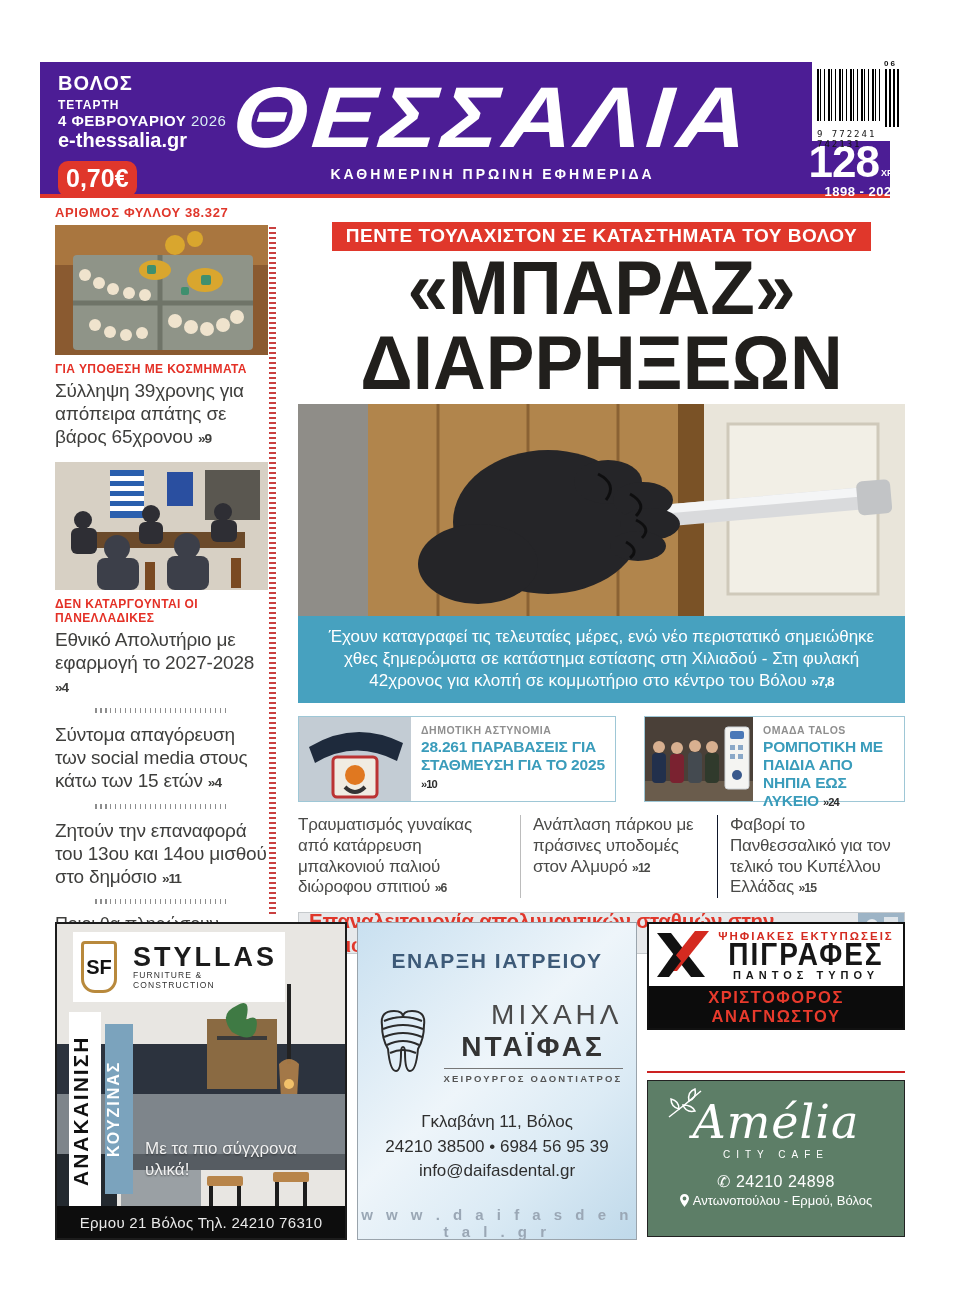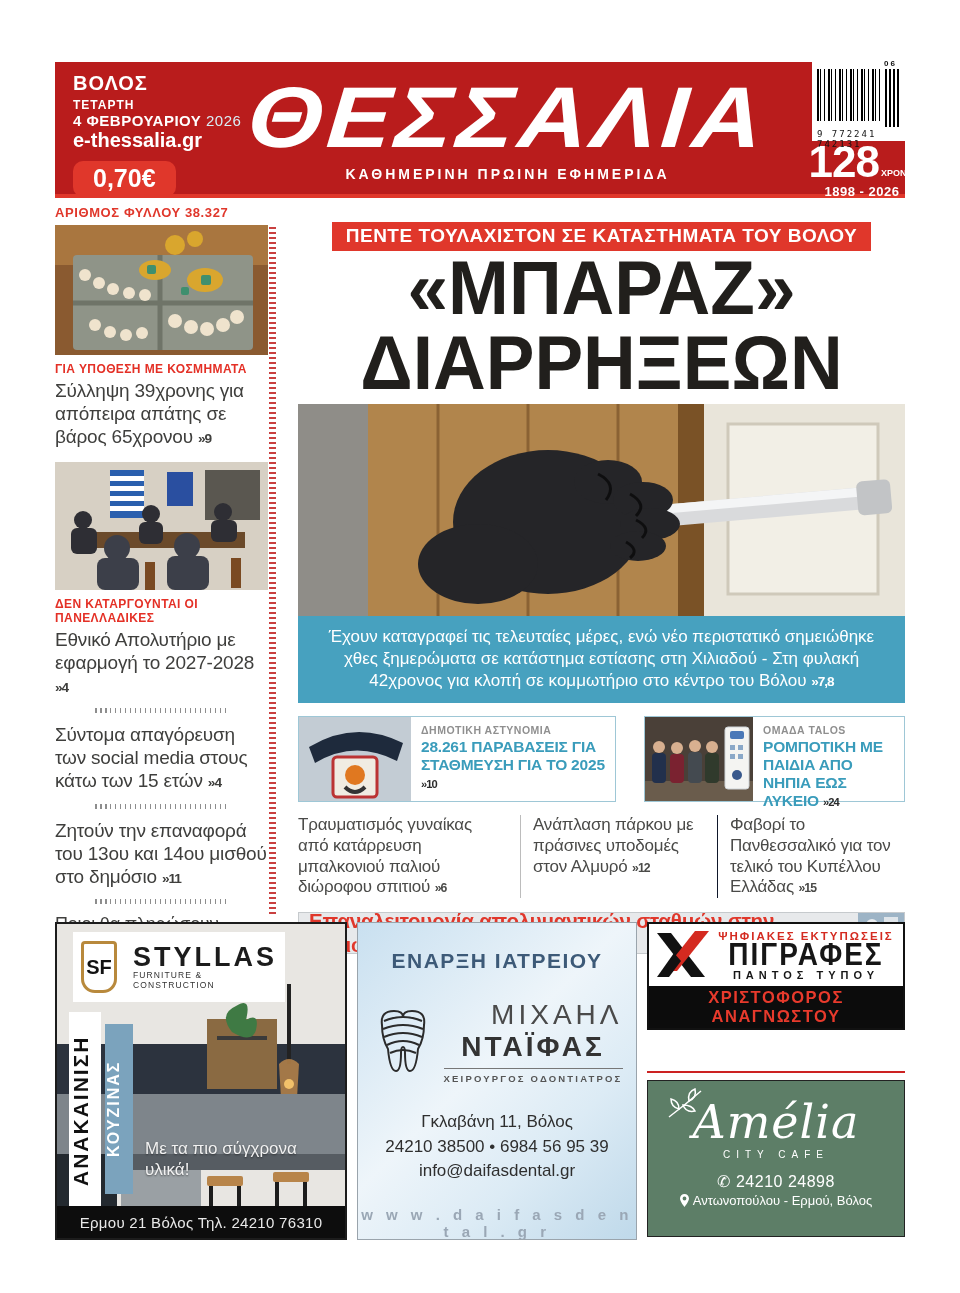--- a/index.html
+++ b/index.html
@@ -1,28 +1,28 @@
 <!DOCTYPE html>
 <html lang="el"><head>
 <meta charset="utf-8">
 <style>
   * { margin:0; padding:0; box-sizing:border-box; }
   html,body { background:#ffffff; }
   body { font-family:"Liberation Sans", sans-serif; }
   .page { position:relative; width:960px; height:1293px; background:#fff; overflow:hidden; margin:0 auto; }
 
   
-  .masthead { position:absolute; left:55px; top:62px; width:850px; height:136px; background:#b91c1c; border-bottom:4px solid #e0372b; }
+  .masthead { position:absolute; left:40px; top:62px; width:850px; height:136px; background:#4c1d95; border-bottom:4px solid #e0372b; }
   .mh-left { position:absolute; left:18px; top:10px; color:#fff; }
   .mh-city { font-size:20px; font-weight:bold; letter-spacing:1px; }
   .mh-day { font-size:12px; font-weight:bold; letter-spacing:1px; margin-top:3px; }
   .mh-date { font-size:15px; font-weight:bold; letter-spacing:.5px; }
   .mh-year { font-weight:normal; color:#d9eef5; }
   .mh-site { font-size:20px; font-weight:bold; margin-top:0; }
-  .mh-price { display:inline-block; margin-top:9px; background:#e0372b; color:#fff; font-size:25px; font-weight:bold; padding:3px 20px 4px; border-radius:10px; }
+  .mh-price { display:inline-block; margin-top:9px; background:#e0372b; color:#fff; font-size:25px; font-weight:bold; padding:3px 8px 4px; border-radius:10px; }
   .mh-center { position:absolute; left:150px; right:95px; top:12px; text-align:center; color:#fff; }
   .mh-logo { font-size:86px; line-height:86px; font-weight:bold; font-style:italic; letter-spacing:4px; transform:scaleX(1.12) skewX(-4deg); transform-origin:center; white-space:nowrap; }
   .mh-tagline { font-size:14px; font-weight:bold; letter-spacing:3px; margin-top:6px; }
   .mh-barcode { position:absolute; left:812px; top:55px; width:94px; height:86px; background:#fff; padding:4px 5px 2px; z-index:3; }
   .bc-issue { text-align:right; font-size:8px; font-weight:bold; letter-spacing:2px; color:#111; padding-right:4px; }
   .bc-row { display:flex; gap:4px; margin-top:1px; }
   .bc-bars { height:52px; flex:1; background:repeating-linear-gradient(90deg,#000 0 2px,#fff 2px 3px,#000 3px 4px,#fff 4px 7px,#000 7px 8px,#fff 8px 11px); }
   .bc-bars-sm { height:58px; width:16px; background:repeating-linear-gradient(90deg,#000 0 2px,#fff 2px 4px); }
   .bc-num { font-size:9px; letter-spacing:2px; color:#111; margin-top:2px; font-family:"DejaVu Sans Mono", monospace; }
   .mh-anniv { position:absolute; left:818px; top:142px; width:88px; color:#fff; text-align:center; z-index:2; }

